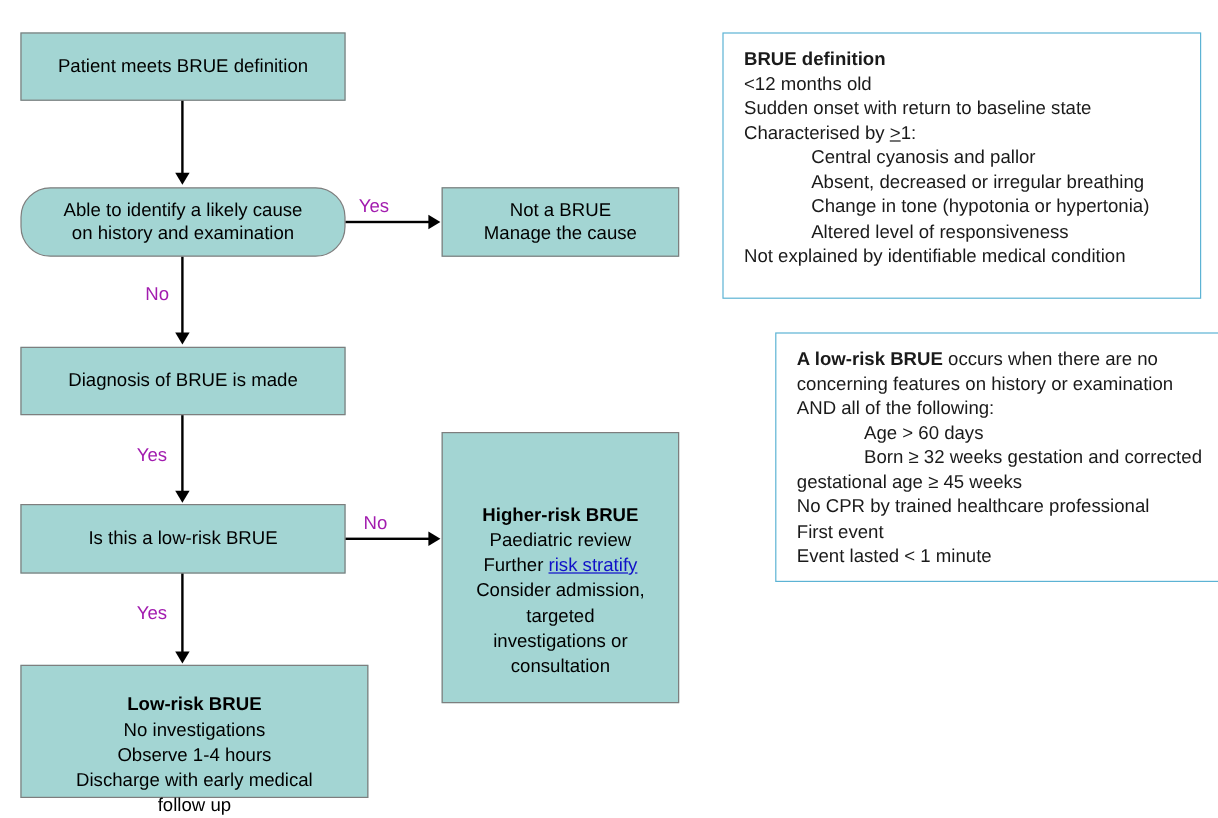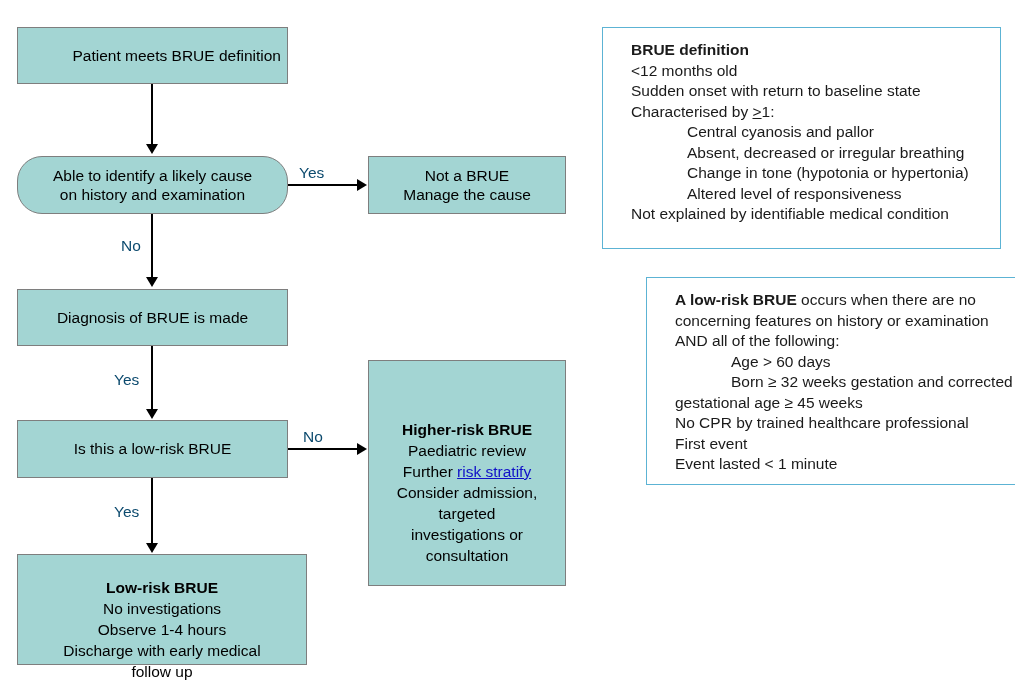--- a/index.html
+++ b/index.html
@@ -60,54 +60,54 @@
     position: absolute;
     width: 0; height: 0;
     border-top: 6px solid transparent;
     border-bottom: 6px solid transparent;
     border-left: 10px solid #000;
   }
   .edge-label {
     position: absolute;
     font-size: 15.5px;
     line-height: 18px;
-    color: #0c4a6e;
+    color: #a21caf;
     white-space: nowrap;
   }
 
   
   .infobox {
     position: absolute;
     box-sizing: border-box;
     border: 1px solid #5cb3d4;
     background: #ffffff;
     font-size: 15.5px;
     line-height: 20.5px;
     color: #1a1a1a;
-    padding: 12px 14px 12px 28px;
+    padding: 12px 14px 12px 17px;
   }
   .infobox .row { white-space: nowrap; }
   .infobox .row.indent { padding-left: 56px; }
   .infobox .hd { font-weight: bold; }
   .geq {
     text-decoration: underline;
     text-underline-offset: 1px;
   }
 
   a.link {
     color: #1010c8;
     text-decoration: underline;
   }
 </style>
 </head>
 <body>
 
 <div id="canvas">
 
-  <div class="node" style="left:17px; top:27px; width:271px; height:57px;align-items:flex-end;">
+  <div class="node" style="left:17px; top:27px; width:271px; height:57px;">
     <span class="ln">Patient meets BRUE definition</span>
   </div>
 
   <div class="vline" style="left:151px; top:84px; height:62px;"></div>
   <div class="arrow-down" style="left:146px; top:144px;"></div>
 
   <div class="node" style="left:17px; top:156px; width:271px; height:58px;border-radius:25px;">
     <span class="ln">Able to identify a likely cause</span>
     <span class="ln">on history and examination</span>
   </div>

